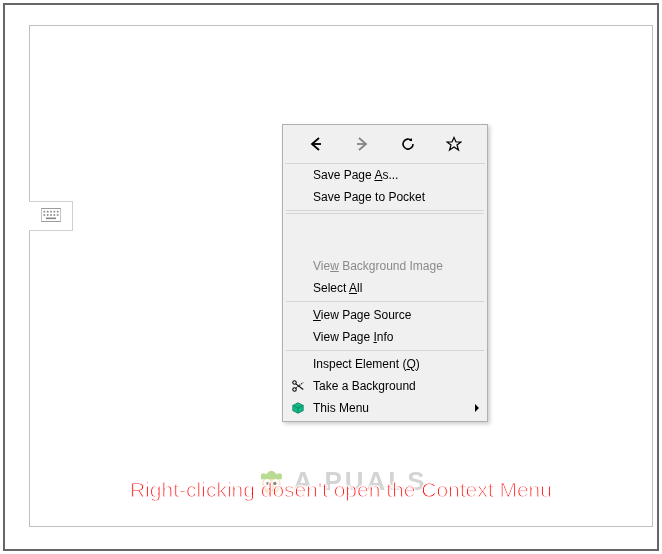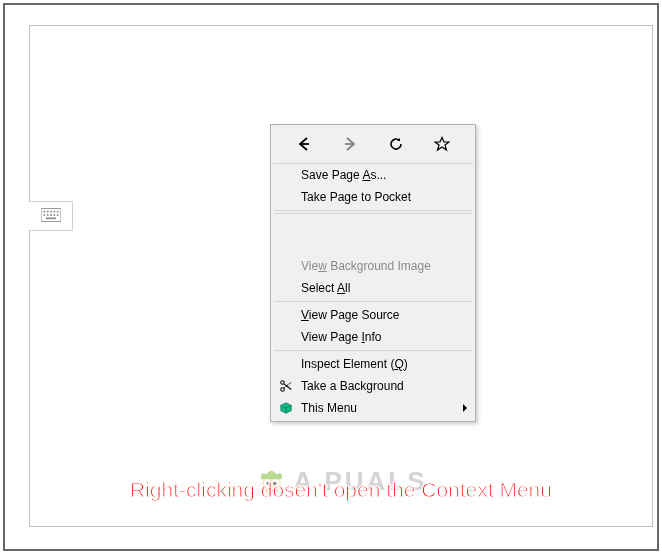--- a/index.html
+++ b/index.html
@@ -39,21 +39,21 @@
       border: 1px solid #d0d0d0;
       border-left: none;
       display: flex;
       align-items: center;
       justify-content: center;
     }
     .small-widget svg { width: 20px; height: 14px; }
     .context-menu {
       position: absolute;
       top: 98px;
-      left: 240px;
+      left: 252px;
       width: 206px;
       background: #f0f0f0;
       border: 1px solid #b0b0b0;
       box-shadow: 2px 2px 4px rgba(0,0,0,0.2);
       padding: 2px;
     }
     .nav-row {
       display: flex;
       justify-content: space-around;
       align-items: center;
@@ -199,21 +199,21 @@
                 <path d="M8 1.5 L10 6 L15 6 L11 9 L12.5 14 L8 11 L3.5 14 L5 9 L1 6 L6 6 Z" stroke="#000" stroke-width="1.2" fill="none"></path>
               </svg>
           </span>
         </div>
       </div>
 
       <div class="menu-item">
         <span><span>Save Page <span class="underline">A</span>s...</span></span>
       </div>
       <div class="menu-item">
-        <span>Take Page to Pocket</span>
+        <span>Save Page to Pocket</span>
       </div>
       <div class="sep"></div>
       <div class="sep"></div>
       <div class="menu-item disabled">
         <span><span>Vie<span class="underline">w</span> Background Image</span></span>
       </div>
       <div class="menu-item">
         <span><span>Select <span class="underline">A</span>ll</span></span>
       </div>
       <div class="sep"></div>

